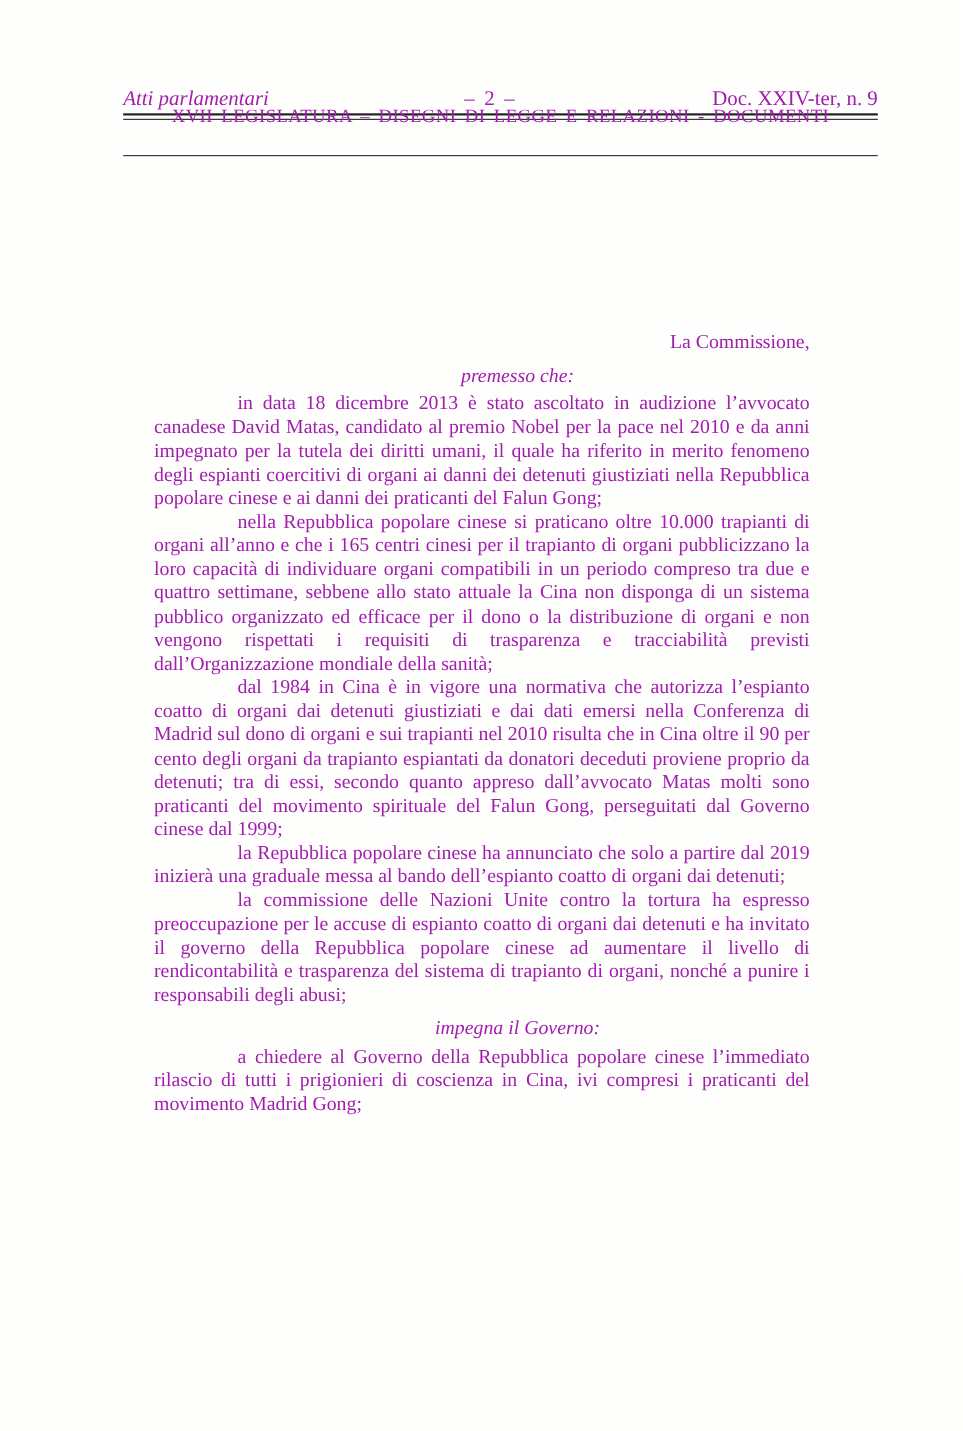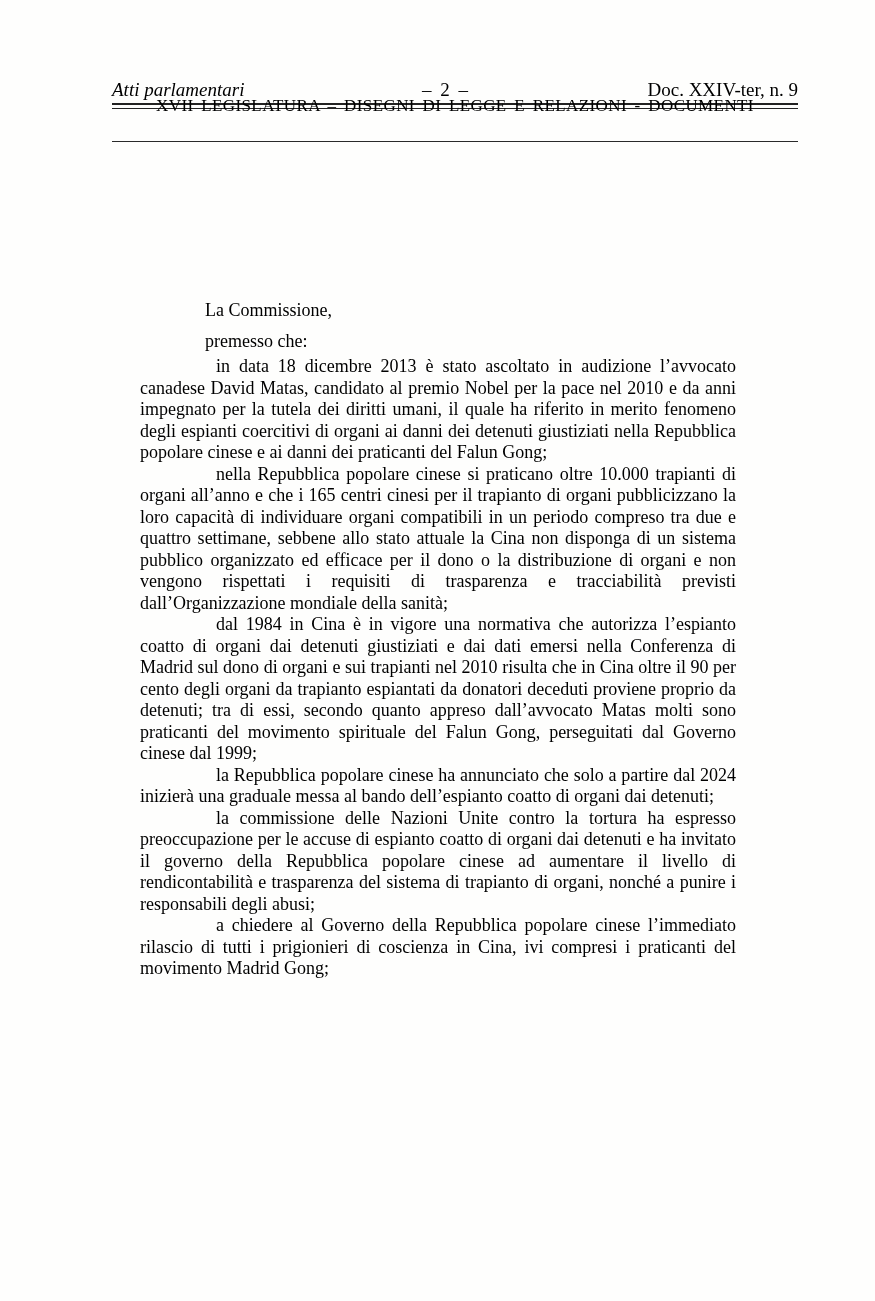--- a/index.html
+++ b/index.html
@@ -6,21 +6,21 @@
     margin: 0;
     padding: 0;
     background: #ffffff;
   }
   .sheet {
     position: relative;
     width: 875px;
     height: 1301px;
     background: #fefefd;
     font-family: "Liberation Serif", "DejaVu Serif", serif;
-    color: #000000;
+    color: #a21caf;
     overflow: hidden;
   }
   
   .header-row {
     position: absolute;
     top: 79px;
     left: 112px;
     width: 686px;
     display: flex;
     justify-content: space-between;
@@ -65,27 +65,28 @@
     top: 300px;
     left: 140px;
     width: 596px;
     font-size: 18px;
     line-height: 21.5px;
     text-align: justify;
   }
   .body-text p { margin: 0; }
   .opening {
     padding-left: 65px;
-    text-align: left;
+    text-align: right;
     margin: 0 0 5px 0 !important;
   }
   .heading {
     padding-left: 65px;
-    text-align: left;
+    text-align: center;
     margin: 9px 0 4px 0 !important;
+    font-style: italic;
   }
   .para { text-indent: 76px; }
 </style>
 </head>
 <body>
 
 <div class="sheet">
 
   <div class="header-row">
     <span class="journal-title">Atti parlamentari</span>
@@ -98,18 +99,19 @@
   <div class="subtitle">XVII LEGISLATURA – DISEGNI DI LEGGE E RELAZIONI - DOCUMENTI</div>
 
   <div class="rule-single"></div>
 
   <div class="body-text">
     <p class="opening">La Commissione,</p>
     <p class="heading">premesso che:</p>
     <p class="para">in data 18 dicembre 2013 è stato ascoltato in audizione l’avvocato canadese David Matas, candidato al premio Nobel per la pace nel 2010 e da anni impegnato per la tutela dei diritti umani, il quale ha riferito in merito fenomeno degli espianti coercitivi di organi ai danni dei detenuti giustiziati nella Repubblica popolare cinese e ai danni dei praticanti del Falun Gong;</p>
     <p class="para">nella Repubblica popolare cinese si praticano oltre 10.000 trapianti di organi all’anno e che i 165 centri cinesi per il trapianto di organi pubblicizzano la loro capacità di individuare organi compatibili in un periodo compreso tra due e quattro settimane, sebbene allo stato attuale la Cina non disponga di un sistema pubblico organizzato ed efficace per il dono o la distribuzione di organi e non vengono rispettati i requisiti di trasparenza e tracciabilità previsti dall’Organizzazione mondiale della sanità;</p>
     <p class="para">dal 1984 in Cina è in vigore una normativa che autorizza l’espianto coatto di organi dai detenuti giustiziati e dai dati emersi nella Conferenza di Madrid sul dono di organi e sui trapianti nel 2010 risulta che in Cina oltre il 90 per cento degli organi da trapianto espiantati da donatori deceduti proviene proprio da detenuti; tra di essi, secondo quanto appreso dall’avvocato Matas molti sono praticanti del movimento spirituale del Falun Gong, perseguitati dal Governo cinese dal 1999;</p>
-    <p class="para">la Repubblica popolare cinese ha annunciato che solo a partire dal 2024 inizierà una graduale messa al bando dell’espianto coatto di organi dai detenuti;</p>
+    <p class="para">la Repubblica popolare cinese ha annunciato che solo a partire dal 2019 inizierà una graduale messa al bando dell’espianto coatto di organi dai detenuti;</p>
     <p class="para">la commissione delle Nazioni Unite contro la tortura ha espresso preoccupazione per le accuse di espianto coatto di organi dai detenuti e ha invitato il governo della Repubblica popolare cinese ad aumentare il livello di rendicontabilità e trasparenza del sistema di trapianto di organi, nonché a punire i responsabili degli abusi;</p>
+    <p class="heading">impegna il Governo:</p>
     <p class="para">a chiedere al Governo della Repubblica popolare cinese l’immediato rilascio di tutti i prigionieri di coscienza in Cina, ivi compresi i praticanti del movimento Madrid Gong;</p>
   </div>
 
 </div>
 
 </body></html>

